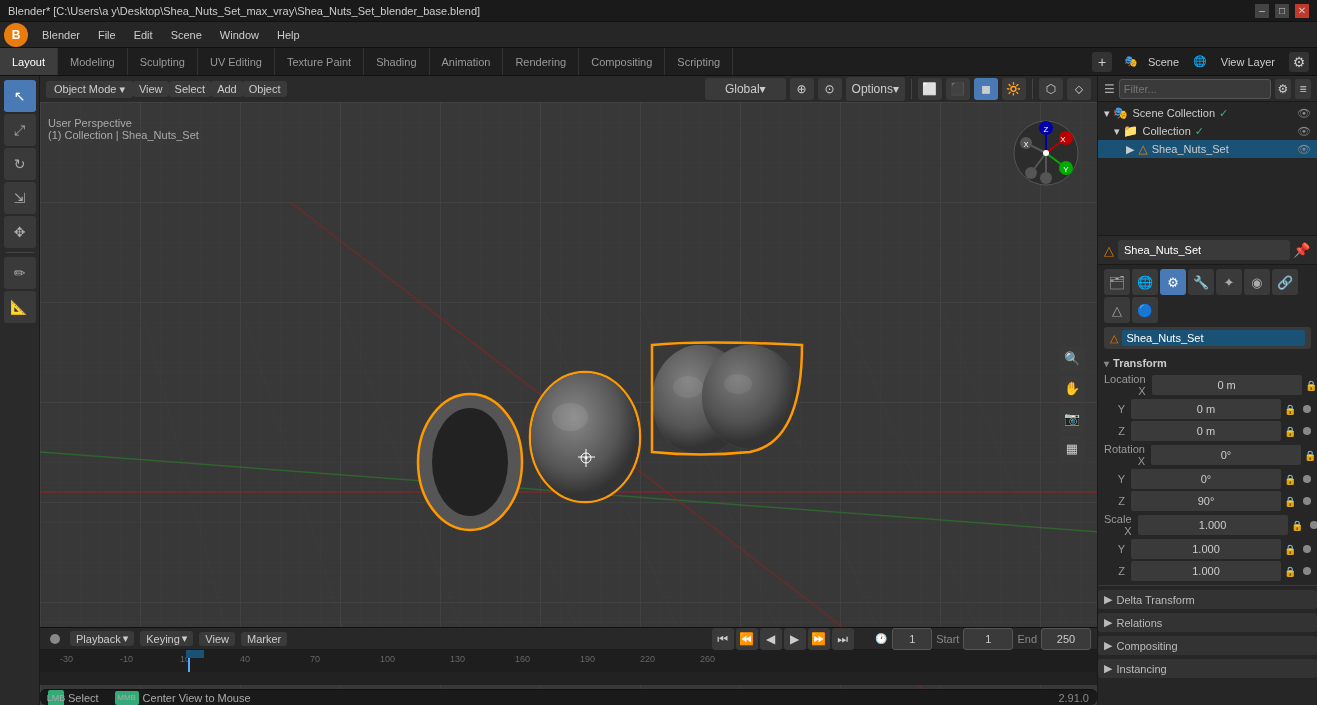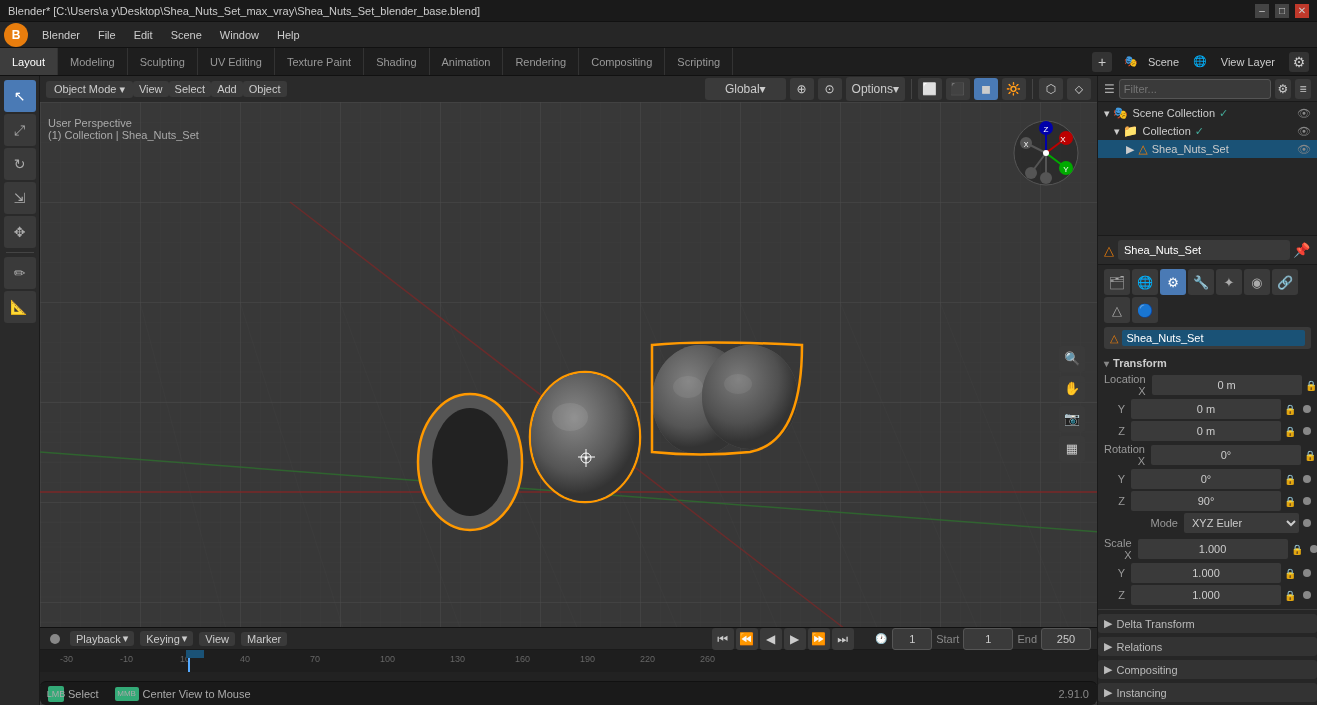--- a/index.html
+++ b/index.html
@@ -292,21 +292,21 @@
       border-radius: 3px;
       font-size: 13px;
     }
 
     
     #statusbar {
       position: absolute;
       bottom: 0;
       left: 0;
       right: 0;
-      height: 24px;
+      height: 16px;
       background: #1a1a1a;
       display: flex;
       align-items: center;
       padding: 0 8px;
       gap: 16px;
       z-index: 10;
       border-top: 1px solid #111;
       border-radius: 6px;
     }
     .status-item {
@@ -1090,29 +1090,20 @@
 
         <div class="prop-row">
           <span class="prop-label">Z</span>
           <div class="prop-value-row">
             <input class="prop-input" type="text" value="90°" style="">
             <button class="prop-lock-btn">🔒</button>
             <div class="prop-dot"></div>
           </div>
         </div>
 
-        <div class="mode-row">
-          <span class="mode-label">Mode</span>
-          <div style="flex:1; display:flex; align-items:center; gap:2px;">
-            <select class="mode-select">
-              <option>XYZ Euler</option>
-            </select>
-            <div class="prop-dot"></div>
-          </div>
-        </div>
 
         <div class="prop-row">
           <span class="prop-label">Scale X</span>
           <div class="prop-value-row">
             <input class="prop-input" type="text" value="1.000" style="">
             <button class="prop-lock-btn">🔒</button>
             <div class="prop-dot"></div>
           </div>
         </div>
 

